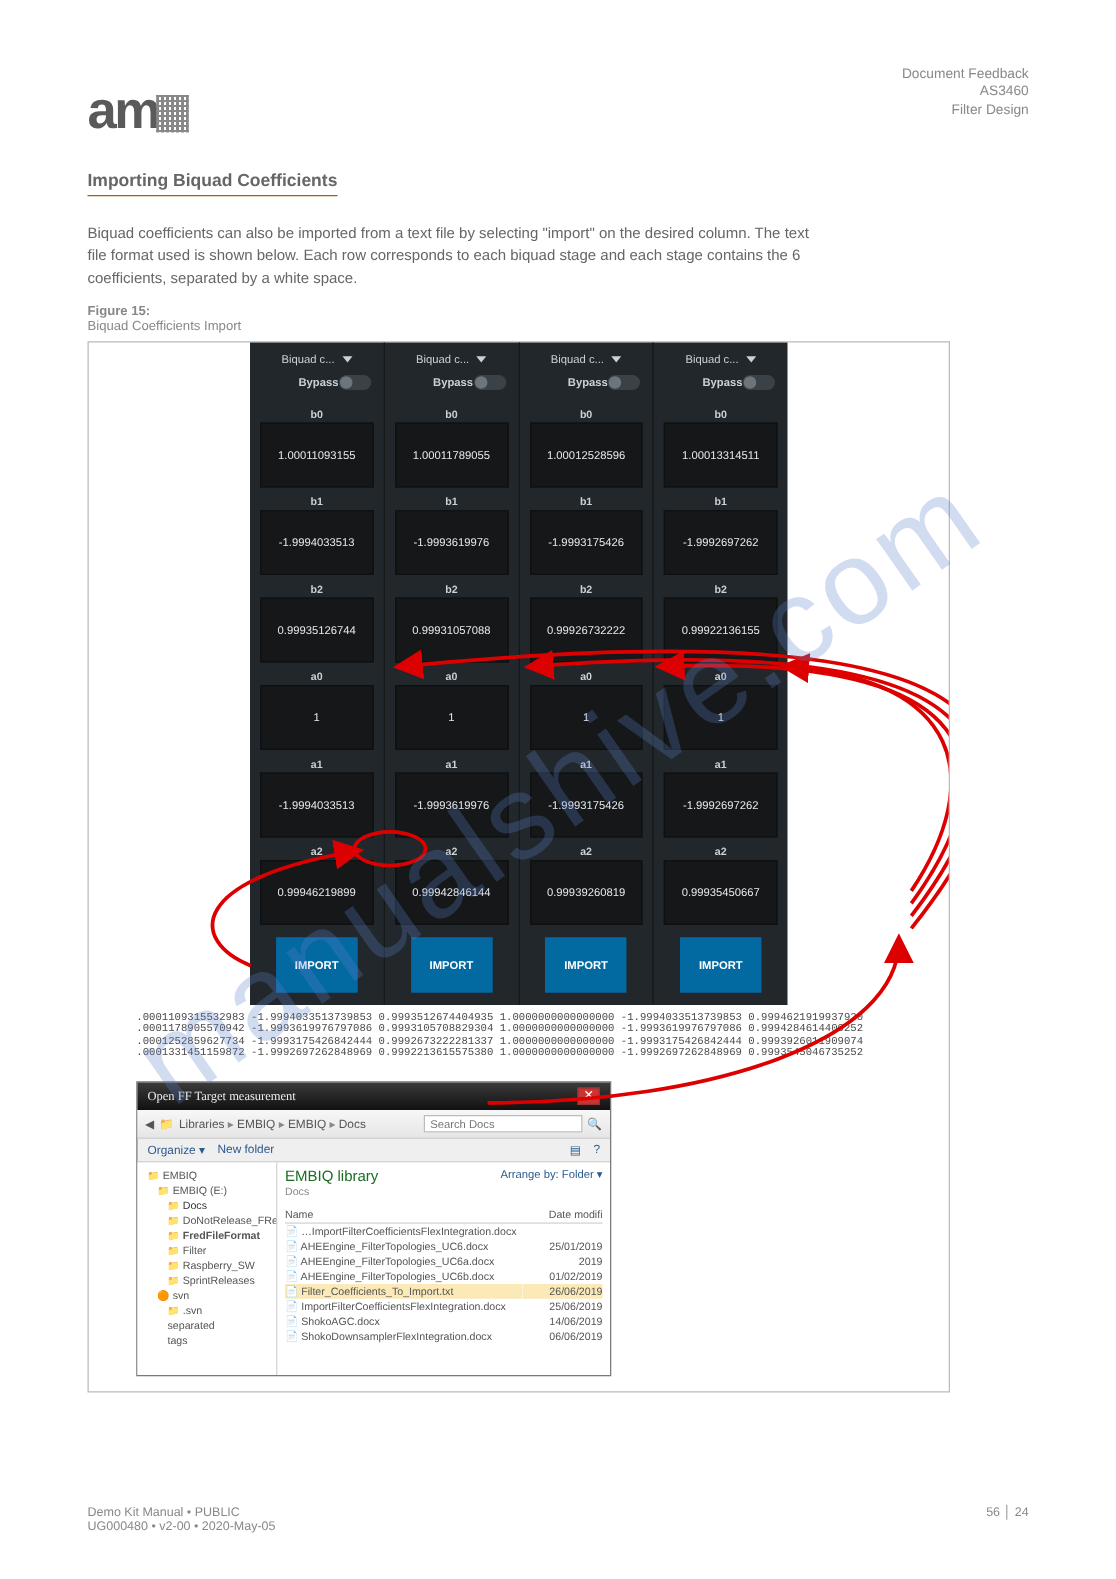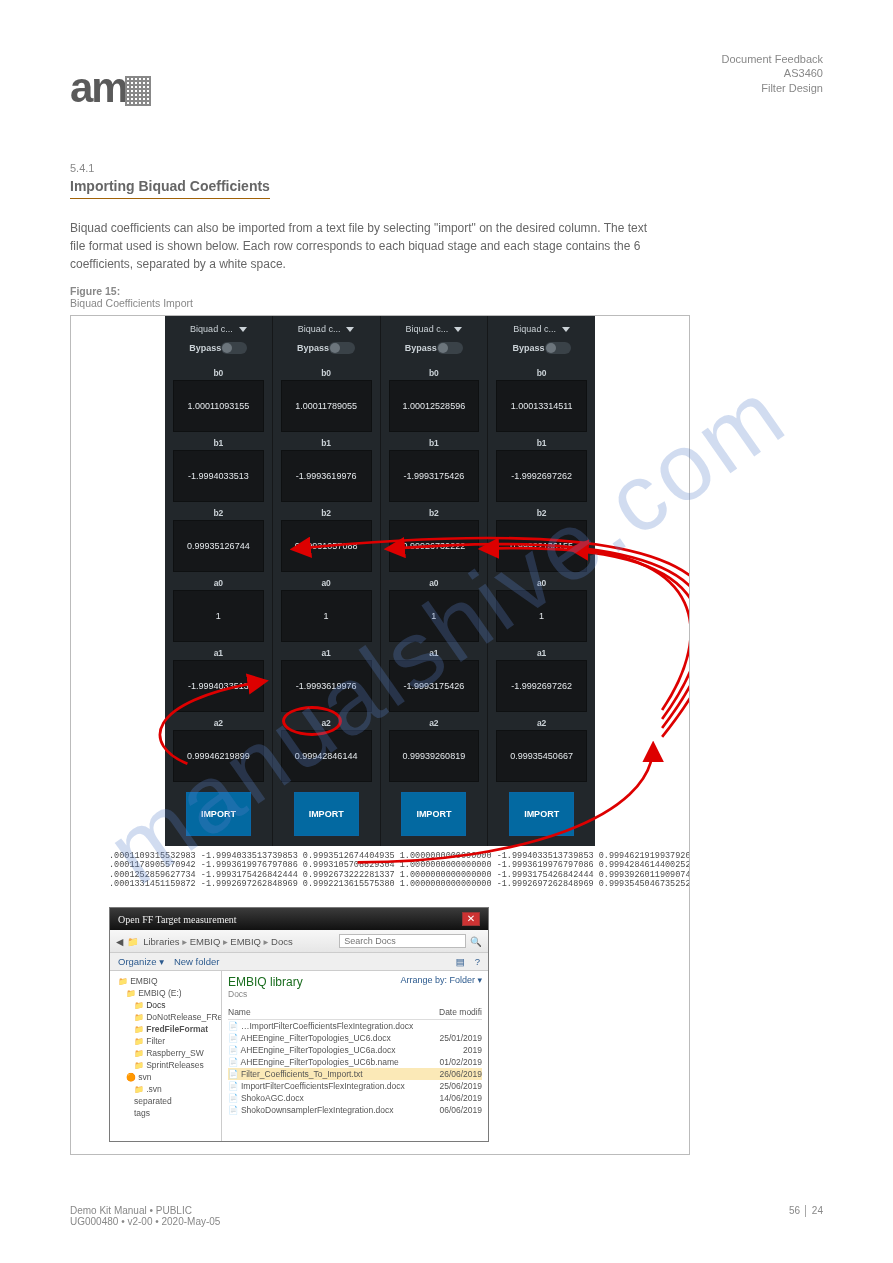--- a/index.html
+++ b/index.html
@@ -62,21 +62,21 @@
     max-width: 580px;
     margin-bottom: 12px;
   }
   .figcap {
     font-size: 10.5px;
     color: #888;
     margin: 10px 0 6px 0;
   }
   .figbox {
     border: 1px solid #bbb;
-    width: 620px;
+    width: 690px;
     padding: 0;
     position: relative;
     background: #fff;
   }
   
   .panel {
     width: 430px;
     margin: 0 auto;
     background: #22272b;
     display: flex;
@@ -96,21 +96,21 @@
     margin-bottom: 8px;
     cursor: pointer;
   }
   .ddrow span { color: #cbd2d7; font-size: 9px; }
   .ddrow .caret {
     width:0;height:0;border-left:4px solid transparent;border-right:4px solid transparent;border-top:5px solid #cbd2d7;
   }
   .byp {
     display: flex;
     align-items: center;
-    justify-content: center;
+    justify-content: flex-end;
     margin: 6px 4px 14px 4px;
   }
   .byp-label { color:#cbd2d7; font-size:9px; font-weight:600;}
   .toggle {
     width: 26px; height: 12px; border-radius: 6px; background:#3a4248; position:relative;
   }
   .toggle::after{content:'';position:absolute;left:1px;top:1px;width:10px;height:10px;border-radius:50%;background:#6c757c;}
   .coef-lbl { color:#cbd2d7; font-size:8.5px; font-weight:600; margin:6px 0 2px;}
   .coef-val { background:#151719; color:#e4e8eb; font-size:9px; padding:20px 0; border:1px solid #0e1011; margin:0 2px;}
   .btn-import {
@@ -216,21 +216,20 @@
 <div class="page">
   <div class="logo">
     <span>am</span><span class="box"></span>
   </div>
   <div class="rightnote">
     <div>Document Feedback</div>
     <div>AS3460</div>
     <div>Filter Design</div>
   </div>
 
-  <div class="section-label">5.4.1</div>
   <div class="section-title">Importing Biquad Coefficients</div>
   <p class="intro">Biquad coefficients can also be imported from a text file by selecting "import" on the desired column. The text file format used is shown below. Each row corresponds to each biquad stage and each stage contains the 6 coefficients, separated by a white space.</p>
 
   <div class="figcap">
     <b>Figure 15:</b><br>Biquad Coefficients Import
   </div>
 
   <div class="figbox">
 
     <div class="panel" id="panel">
@@ -328,21 +327,21 @@
                 </tr>
                 <tr>
                   <td>📄 AHEEngine_FilterTopologies_UC6.docx</td>
                   <td style="text-align:right">25/01/2019</td>
                 </tr>
                 <tr>
                   <td>📄 AHEEngine_FilterTopologies_UC6a.docx</td>
                   <td style="text-align:right">2019</td>
                 </tr>
                 <tr>
-                  <td>📄 AHEEngine_FilterTopologies_UC6b.name</td>
+                  <td>📄 AHEEngine_FilterTopologies_UC6b.docx</td>
                   <td style="text-align:right">01/02/2019</td>
                 </tr>
                 <tr class="hl">
                   <td>📄 Filter_Coefficients_To_Import.txt</td>
                   <td style="text-align:right">26/06/2019</td>
                 </tr>
                 <tr>
                   <td>📄 ImportFilterCoefficientsFlexIntegration.docx</td>
                   <td style="text-align:right">25/06/2019</td>
                 </tr>

